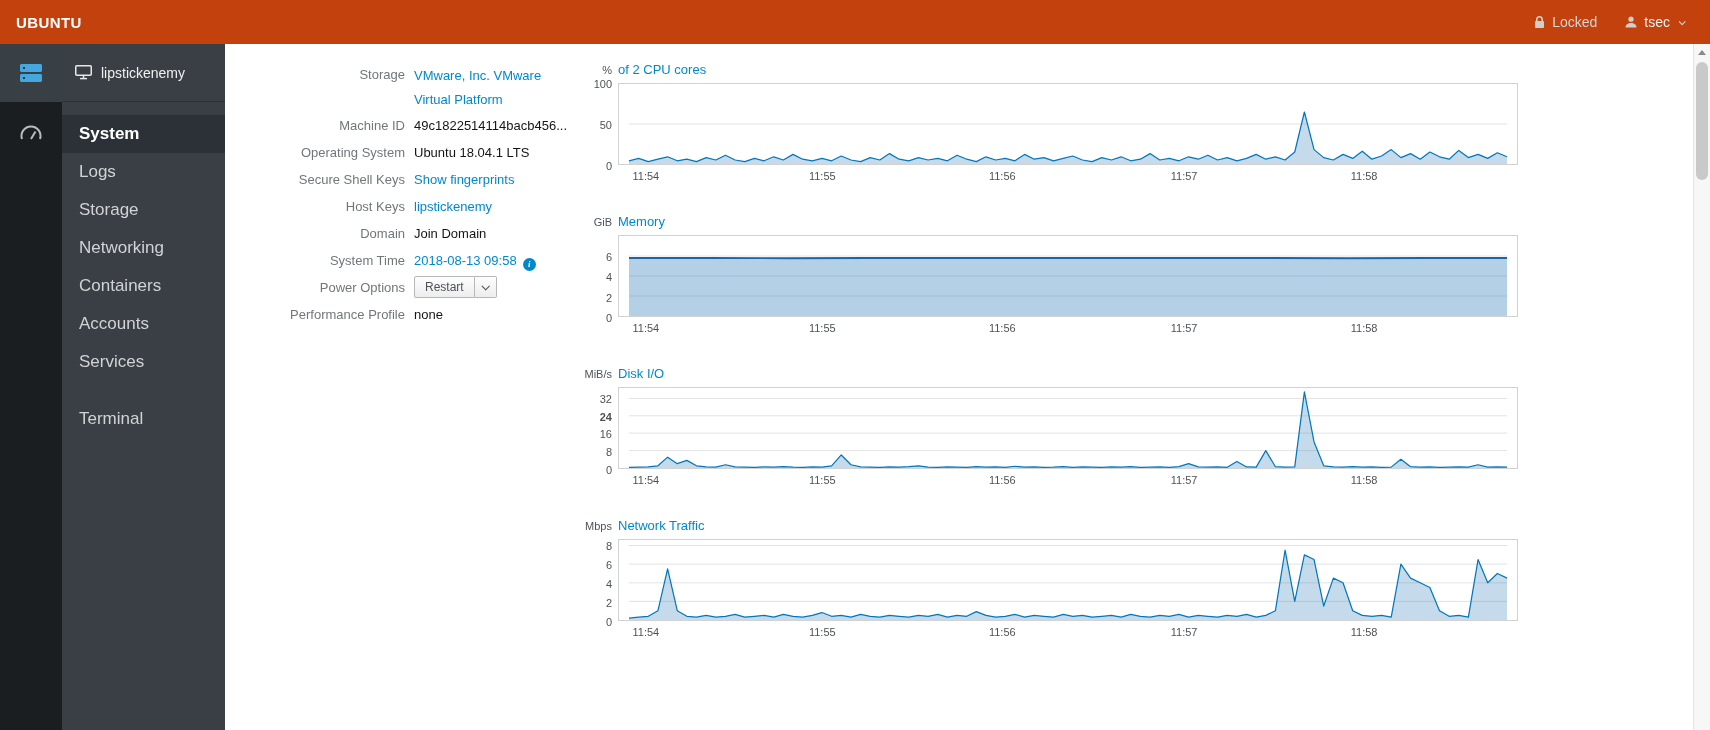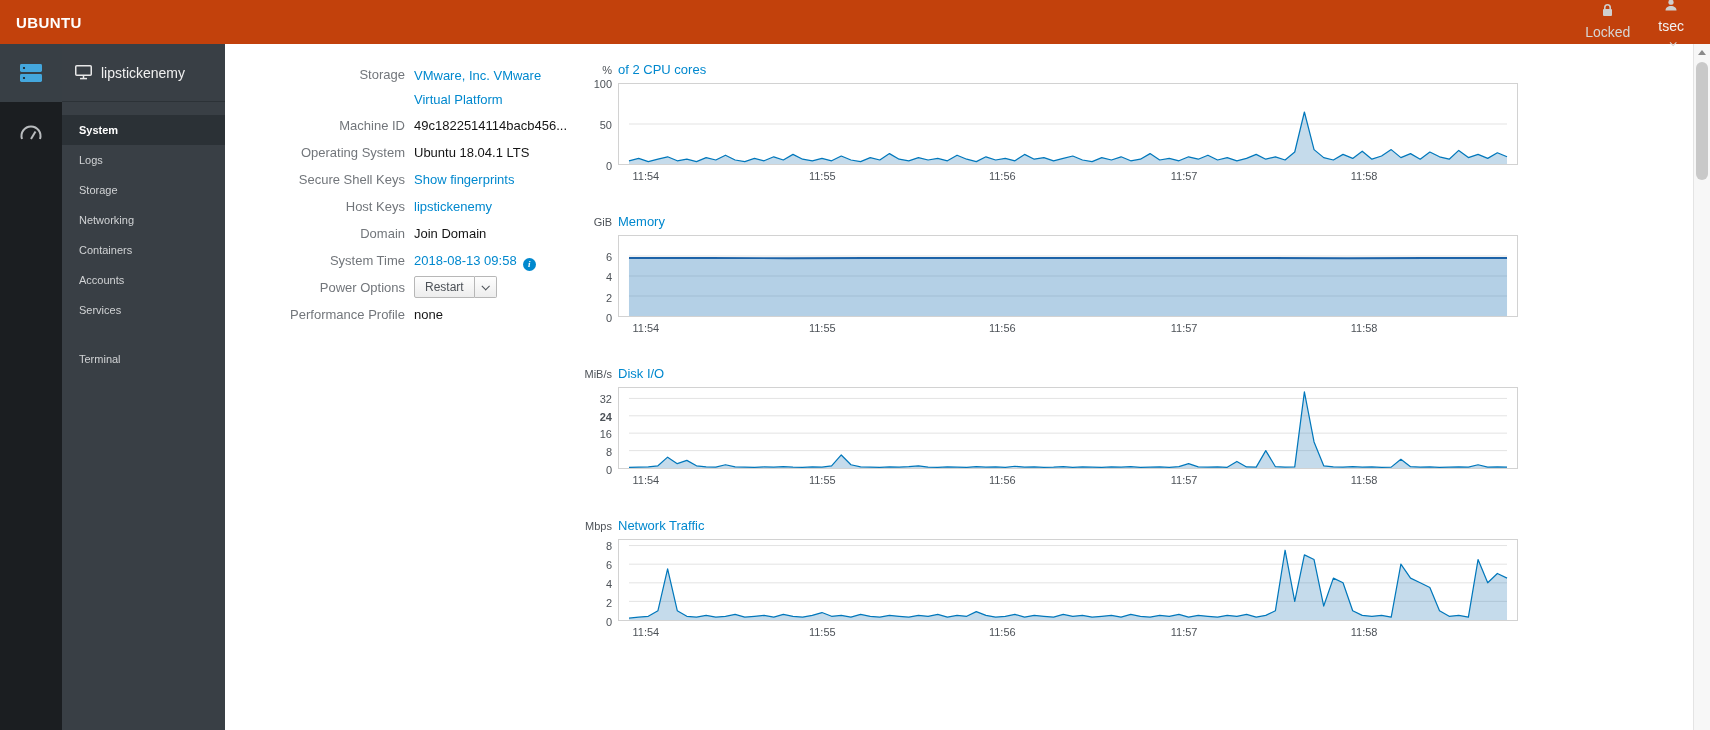--- a/index.html
+++ b/index.html
@@ -5,33 +5,33 @@
   * { box-sizing: border-box; }
   html,body { margin:0; padding:0; }
   body {
     width:1710px; height:730px; overflow:hidden; background:#fff;
     font-family:"Liberation Sans", sans-serif; position:relative;
   }
   
   .topbar { height:44px; background:#c2410c; display:flex; align-items:center; justify-content:space-between; }
   .brand { color:#ffffff; font-size:15px; font-weight:600; letter-spacing:.4px; padding-left:16px; }
   .topbar-right { display:flex; align-items:center; gap:28px; padding-right:26px; color:#d6d6d6; font-size:14px; }
-  .topbar-item { display:flex; align-items:center; gap:7px; cursor:pointer;flex-direction:column; }
+  .topbar-item { display:flex; align-items:center; gap:7px; cursor:pointer; }
   .topbar-item.user { color:#f2f2f2; }
   .caret { width:6px; height:6px; border-right:1px solid #4d5258; border-bottom:1px solid #4d5258; transform:rotate(45deg) translateY(-1px); display:inline-block; }
   .caret.light { border-color:#d6d6d6; width:5px; height:5px; margin-left:2px; }
   
   .app { display:flex; height:686px; }
   .iconbar { width:62px; background:#1b1e21; flex:none; display:flex; flex-direction:column; }
   .iconcell { height:58px; display:flex; align-items:center; justify-content:center; cursor:pointer; }
   .iconcell.active { background:#383f45; }
   .navpanel { width:163px; background:#393f45; flex:none; color:#d1d3d5; display:flex; flex-direction:column; }
   .host-row { height:58px; display:flex; align-items:center; gap:9px; padding-left:13px; border-bottom:1px solid #2c3237; color:#f0f0f0; font-size:14px; cursor:pointer; }
   .nav { padding-top:13px; display:flex; flex-direction:column; }
-  .nav-item { padding:9px 17px; font-size:11px; cursor:pointer; color:#d1d3d5; }
+  .nav-item { padding:9px 17px; font-size:17px; cursor:pointer; color:#d1d3d5; }
   .nav-item.active { background:#2b3136; color:#ffffff; font-weight:700; }
   .nav-item.gap { margin-top:19px; }
   
   .main { flex:1; display:flex; padding-top:18px; background:#fff; }
   .info-col { width:355px; flex:none; }
   .info-row { display:flex; line-height:26px; font-size:13px; margin-bottom:1px; }
   .info-label { width:180px; flex:none; text-align:right; color:#72767b; }
   .info-value { padding-left:9px; color:#151515; }
   .link { color:#0088ce; text-decoration:none; cursor:pointer; }
   .block-link { display:inline-block; max-width:142px; line-height:24px; vertical-align:top; margin-top:2px; }

